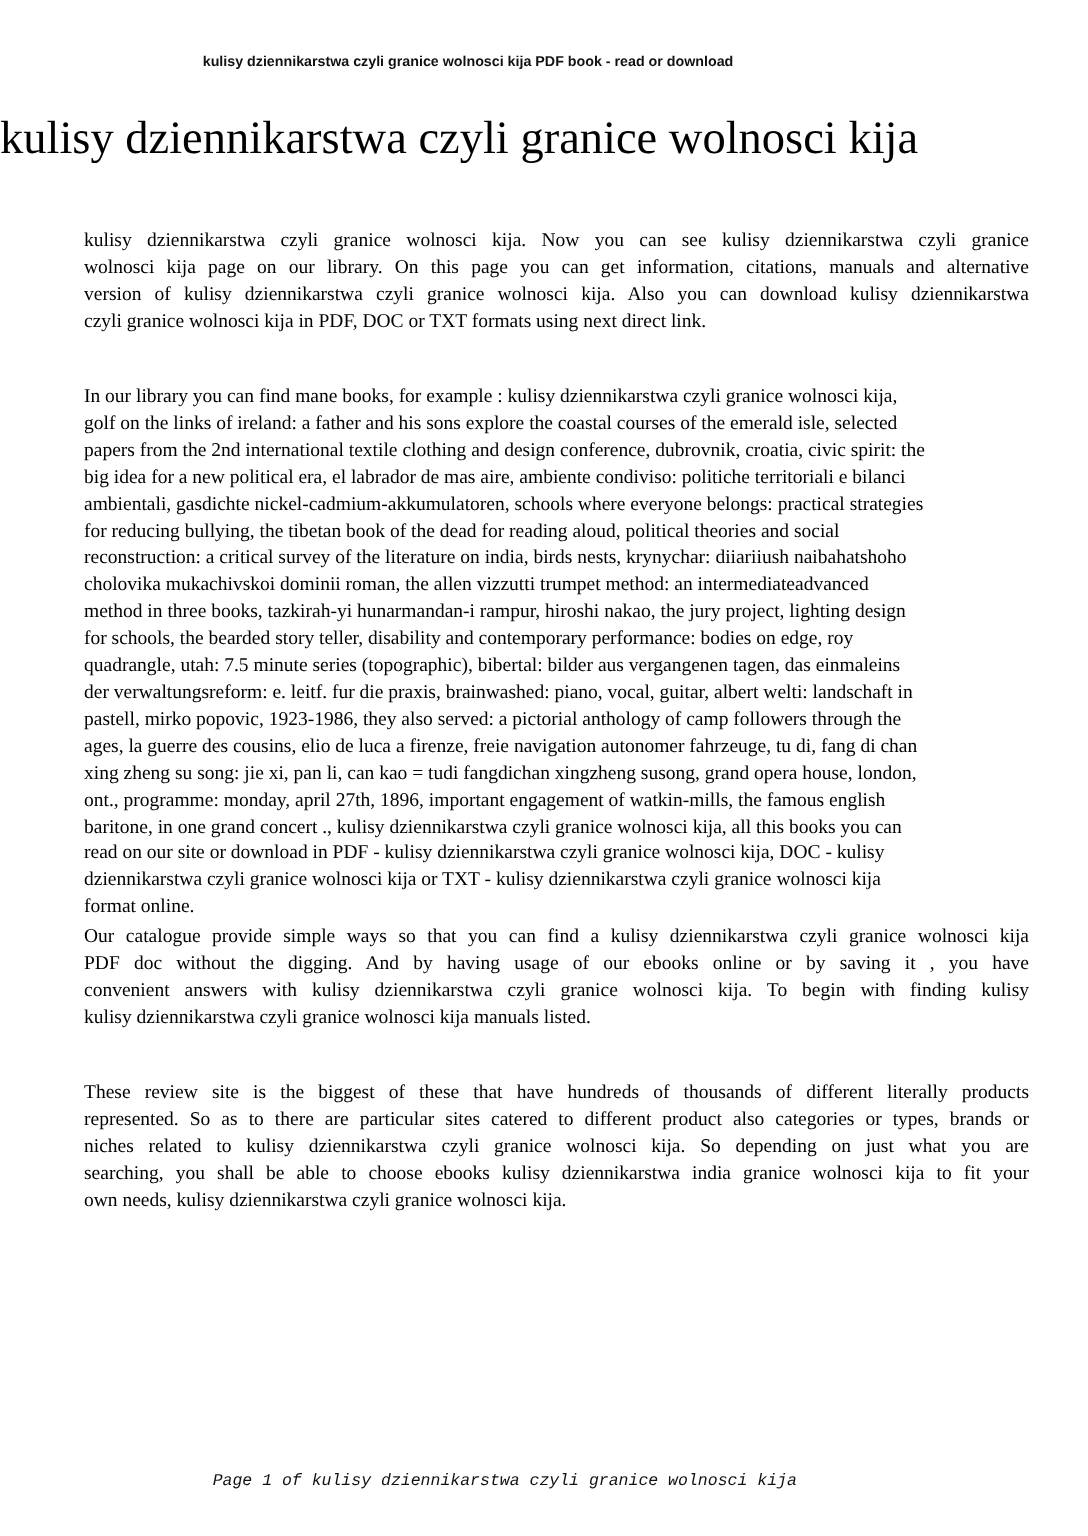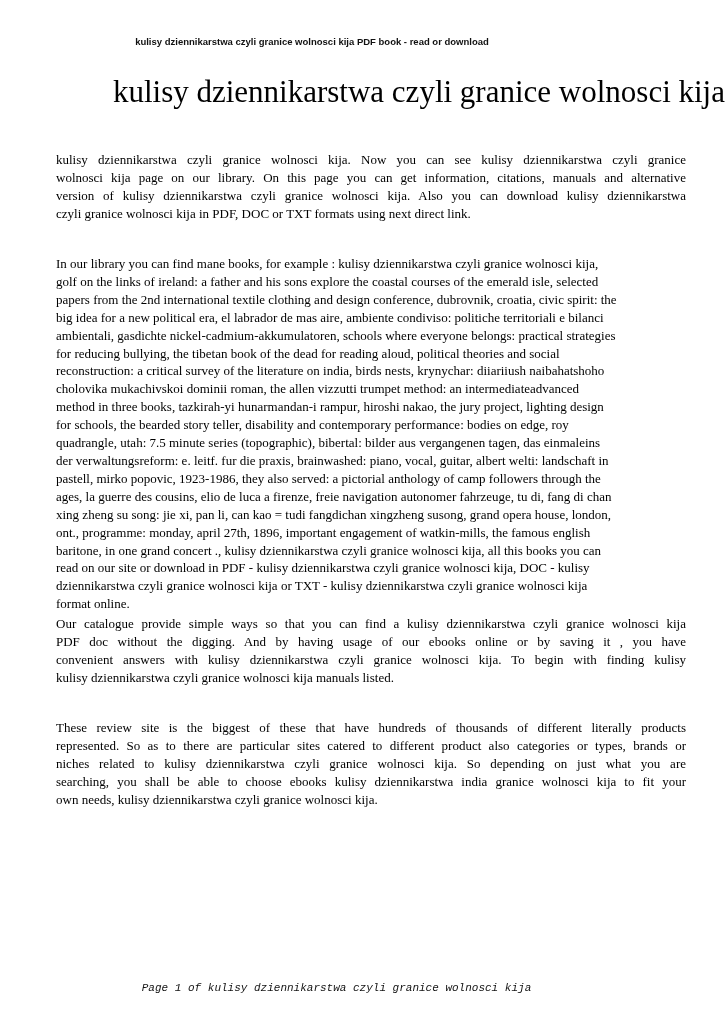--- a/index.html
+++ b/index.html
@@ -23,21 +23,21 @@
       font-family: "Liberation Sans", sans-serif;
       font-weight: bold;
       font-size: 9.5px;
       color: #111111;
     }
     .doc-title {
       position: absolute;
       top: 72px;
       left: 0;
       width: 725px;
-      text-align: right;
+      text-align: left;
       font-family: "Liberation Serif", serif;
       font-size: 31px;
       font-weight: normal;
       margin: 0;
       line-height: 40px;
       color: #000000;
     }
     .para {
       position: absolute;
       left: 56px;

